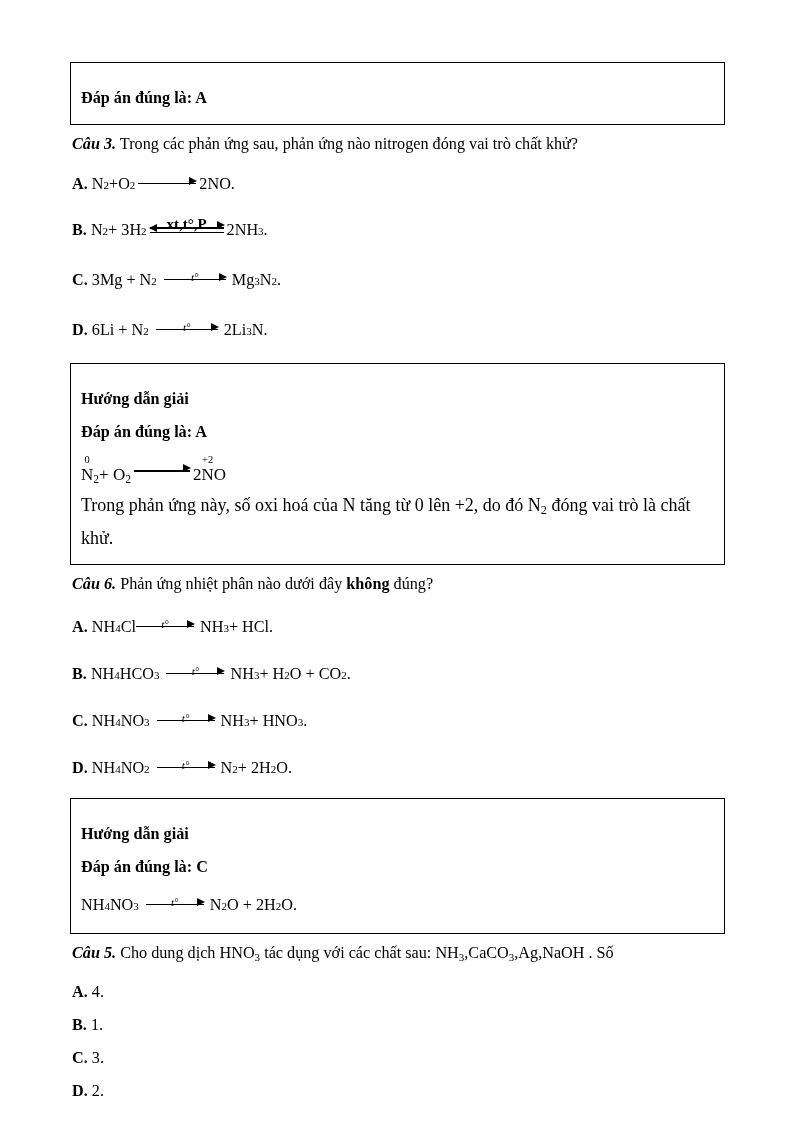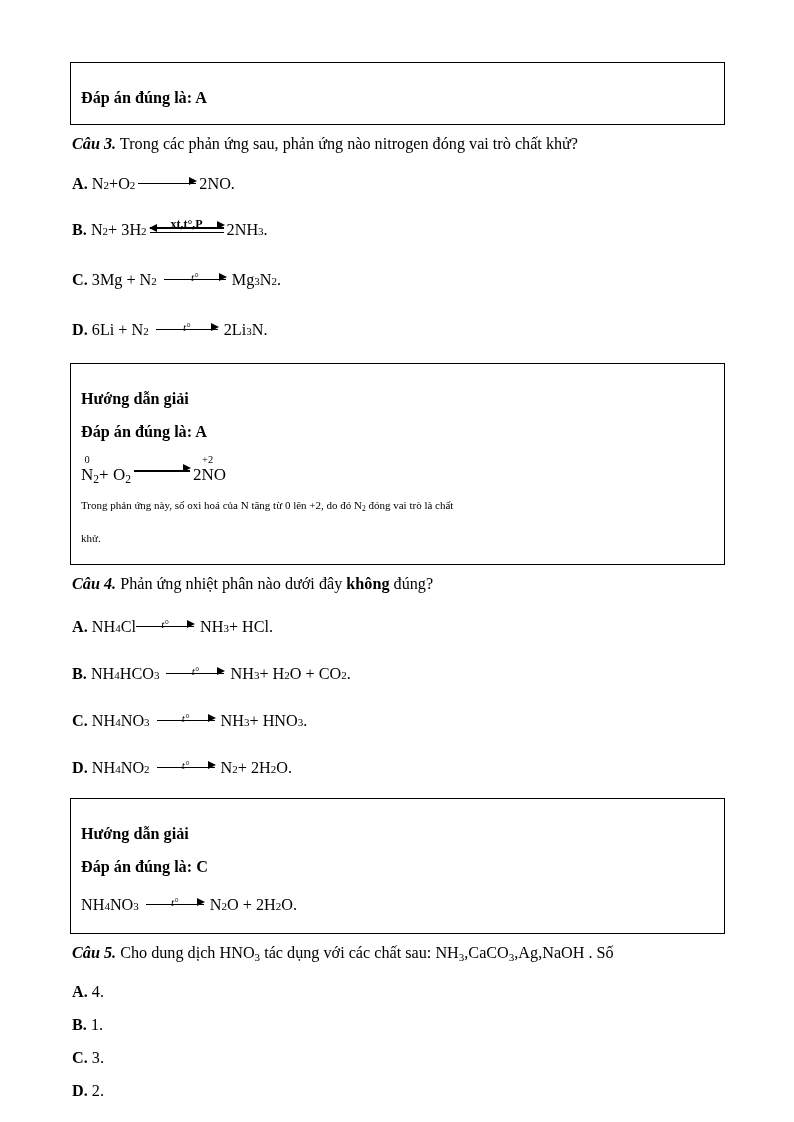--- a/index.html
+++ b/index.html
@@ -27,21 +27,21 @@
     box-sizing: border-box;
     padding: 19px 10px 9px 10px;
   }
   
   .line {
     font-size: 16.2px;
     line-height: 33px;
     white-space: nowrap;
   }
   .wrapline {
-    font-size: 11px;
+    font-size: 18px;
     line-height: 33px;
   }
   .b { font-weight: bold; }
   .opt-letter { font-weight: bold; }
   .q-label { font-weight: bold; font-style: italic; }
   sub {
     font-size: 0.68em;
     vertical-align: -0.28em;
     line-height: 0;
   }
@@ -81,21 +81,21 @@
     height: 0;
     border-top: 4.2px solid transparent;
     border-bottom: 4.2px solid transparent;
     border-left: 8px solid #000;
   }
   .arrow .cond {
     position: absolute;
     left: 50%;
     transform: translateX(-50%);
     top: -24px;
-    font-size: 12px;
+    font-size: 15px;
     font-weight: bold;
     white-space: nowrap;
   }
   .arrow .cond-plain {
     position: absolute;
     left: 50%;
     transform: translateX(-50%);
     top: -23px;
     font-size: 11px;
     font-style: italic;
@@ -241,21 +241,21 @@
       </span><sub>2</sub><span>+  </span><span>O</span><sub>2</sub><span class="arrow" style="width:56px"><span class="shaft"></span><span class="head"></span></span><span>2</span><span class="oxwrap"><span class="oxnum">+2</span><span>N</span></span><span>O</span>
     </div>
     <div class="wrapline">
       <span>Trong phản ứng này, số oxi hoá của N tăng từ 0 lên +2, do đó N</span><sub>2</sub><span> đóng vai trò là chất</span>
     </div>
     <div class="wrapline">khử.</div>
   </div>
 
   <div class="outside">
     <div class="line" style="padding-top:3px">
-      <span class="q-label">Câu 4.</span><span> Phản ứng nhiệt phân nào dưới đây </span><span class="b">không</span><span> đúng?</span>
+      <span class="q-label">Câu 6.</span><span> Phản ứng nhiệt phân nào dưới đây </span><span class="b">không</span><span> đúng?</span>
     </div>
 
     <div class="line" style="padding-top:10px">
       <span class="opt-letter">A.</span>
       <span class="eq">
         <span>NH</span>
           <sub>4</sub>
           <span>Cl</span>
         <span class="arrow" style="width:58px;margin-left:0px;margin-right:6px">
           <span class="cond-plain">t°</span>

